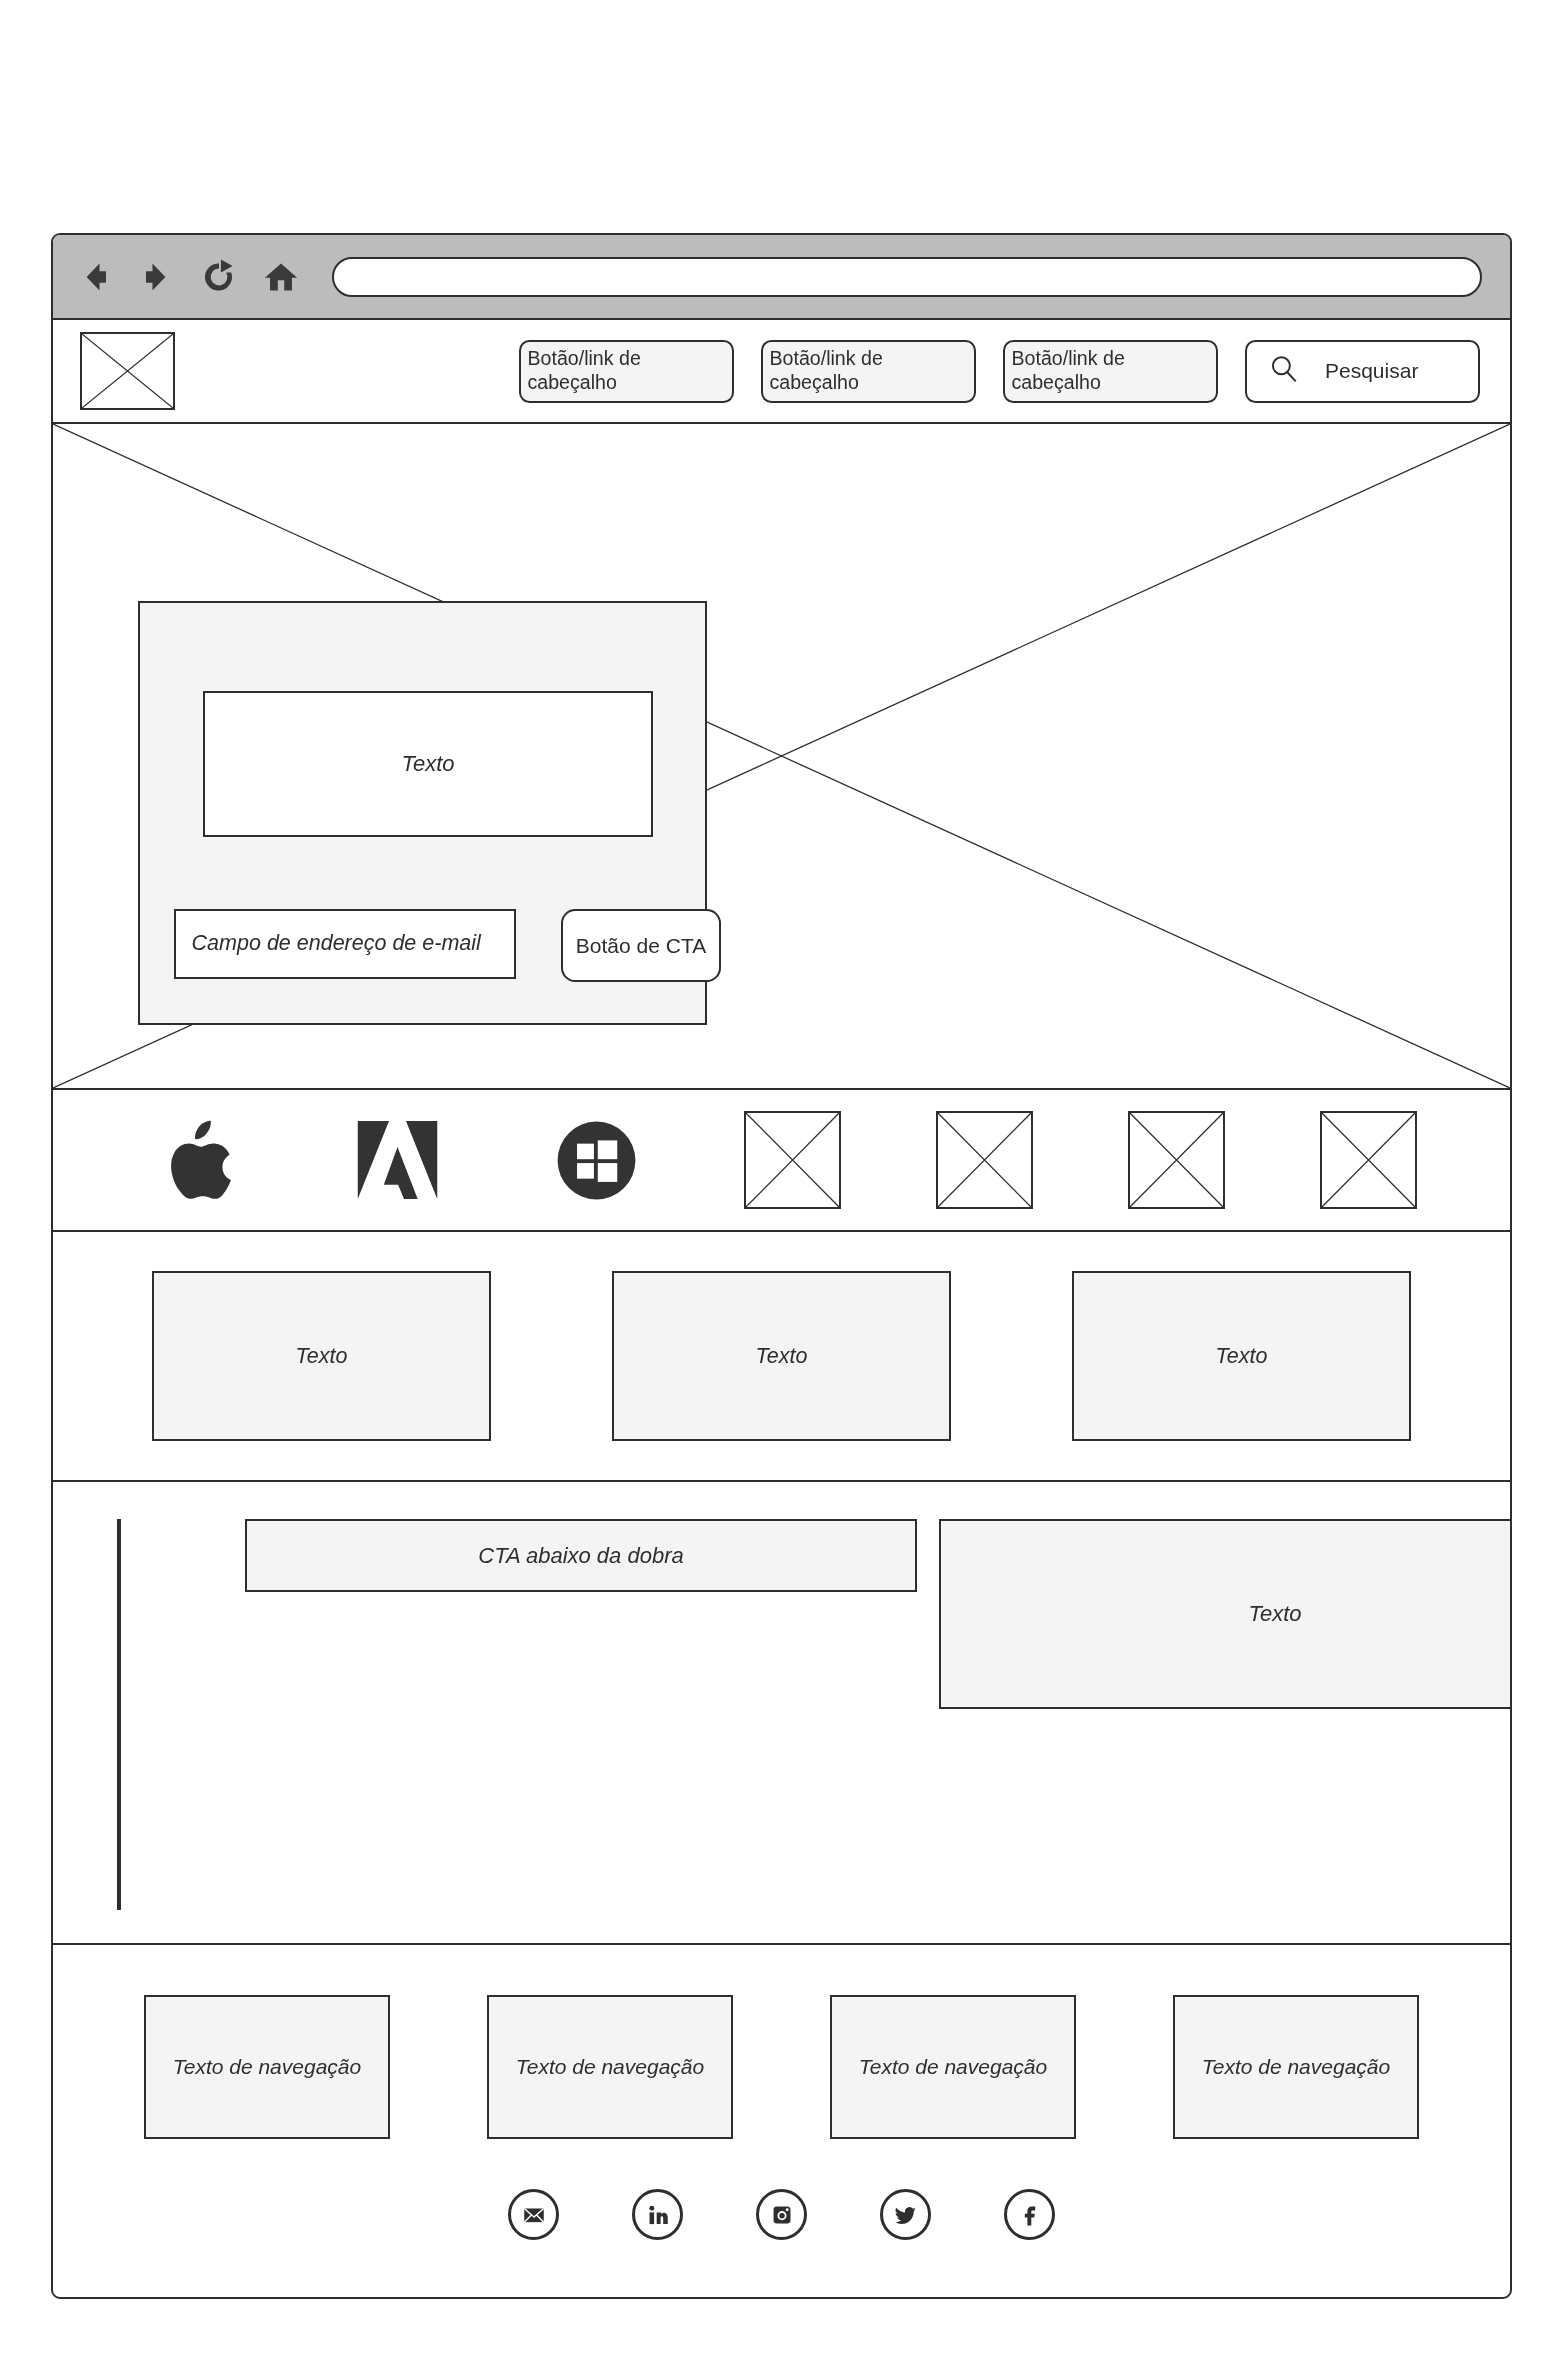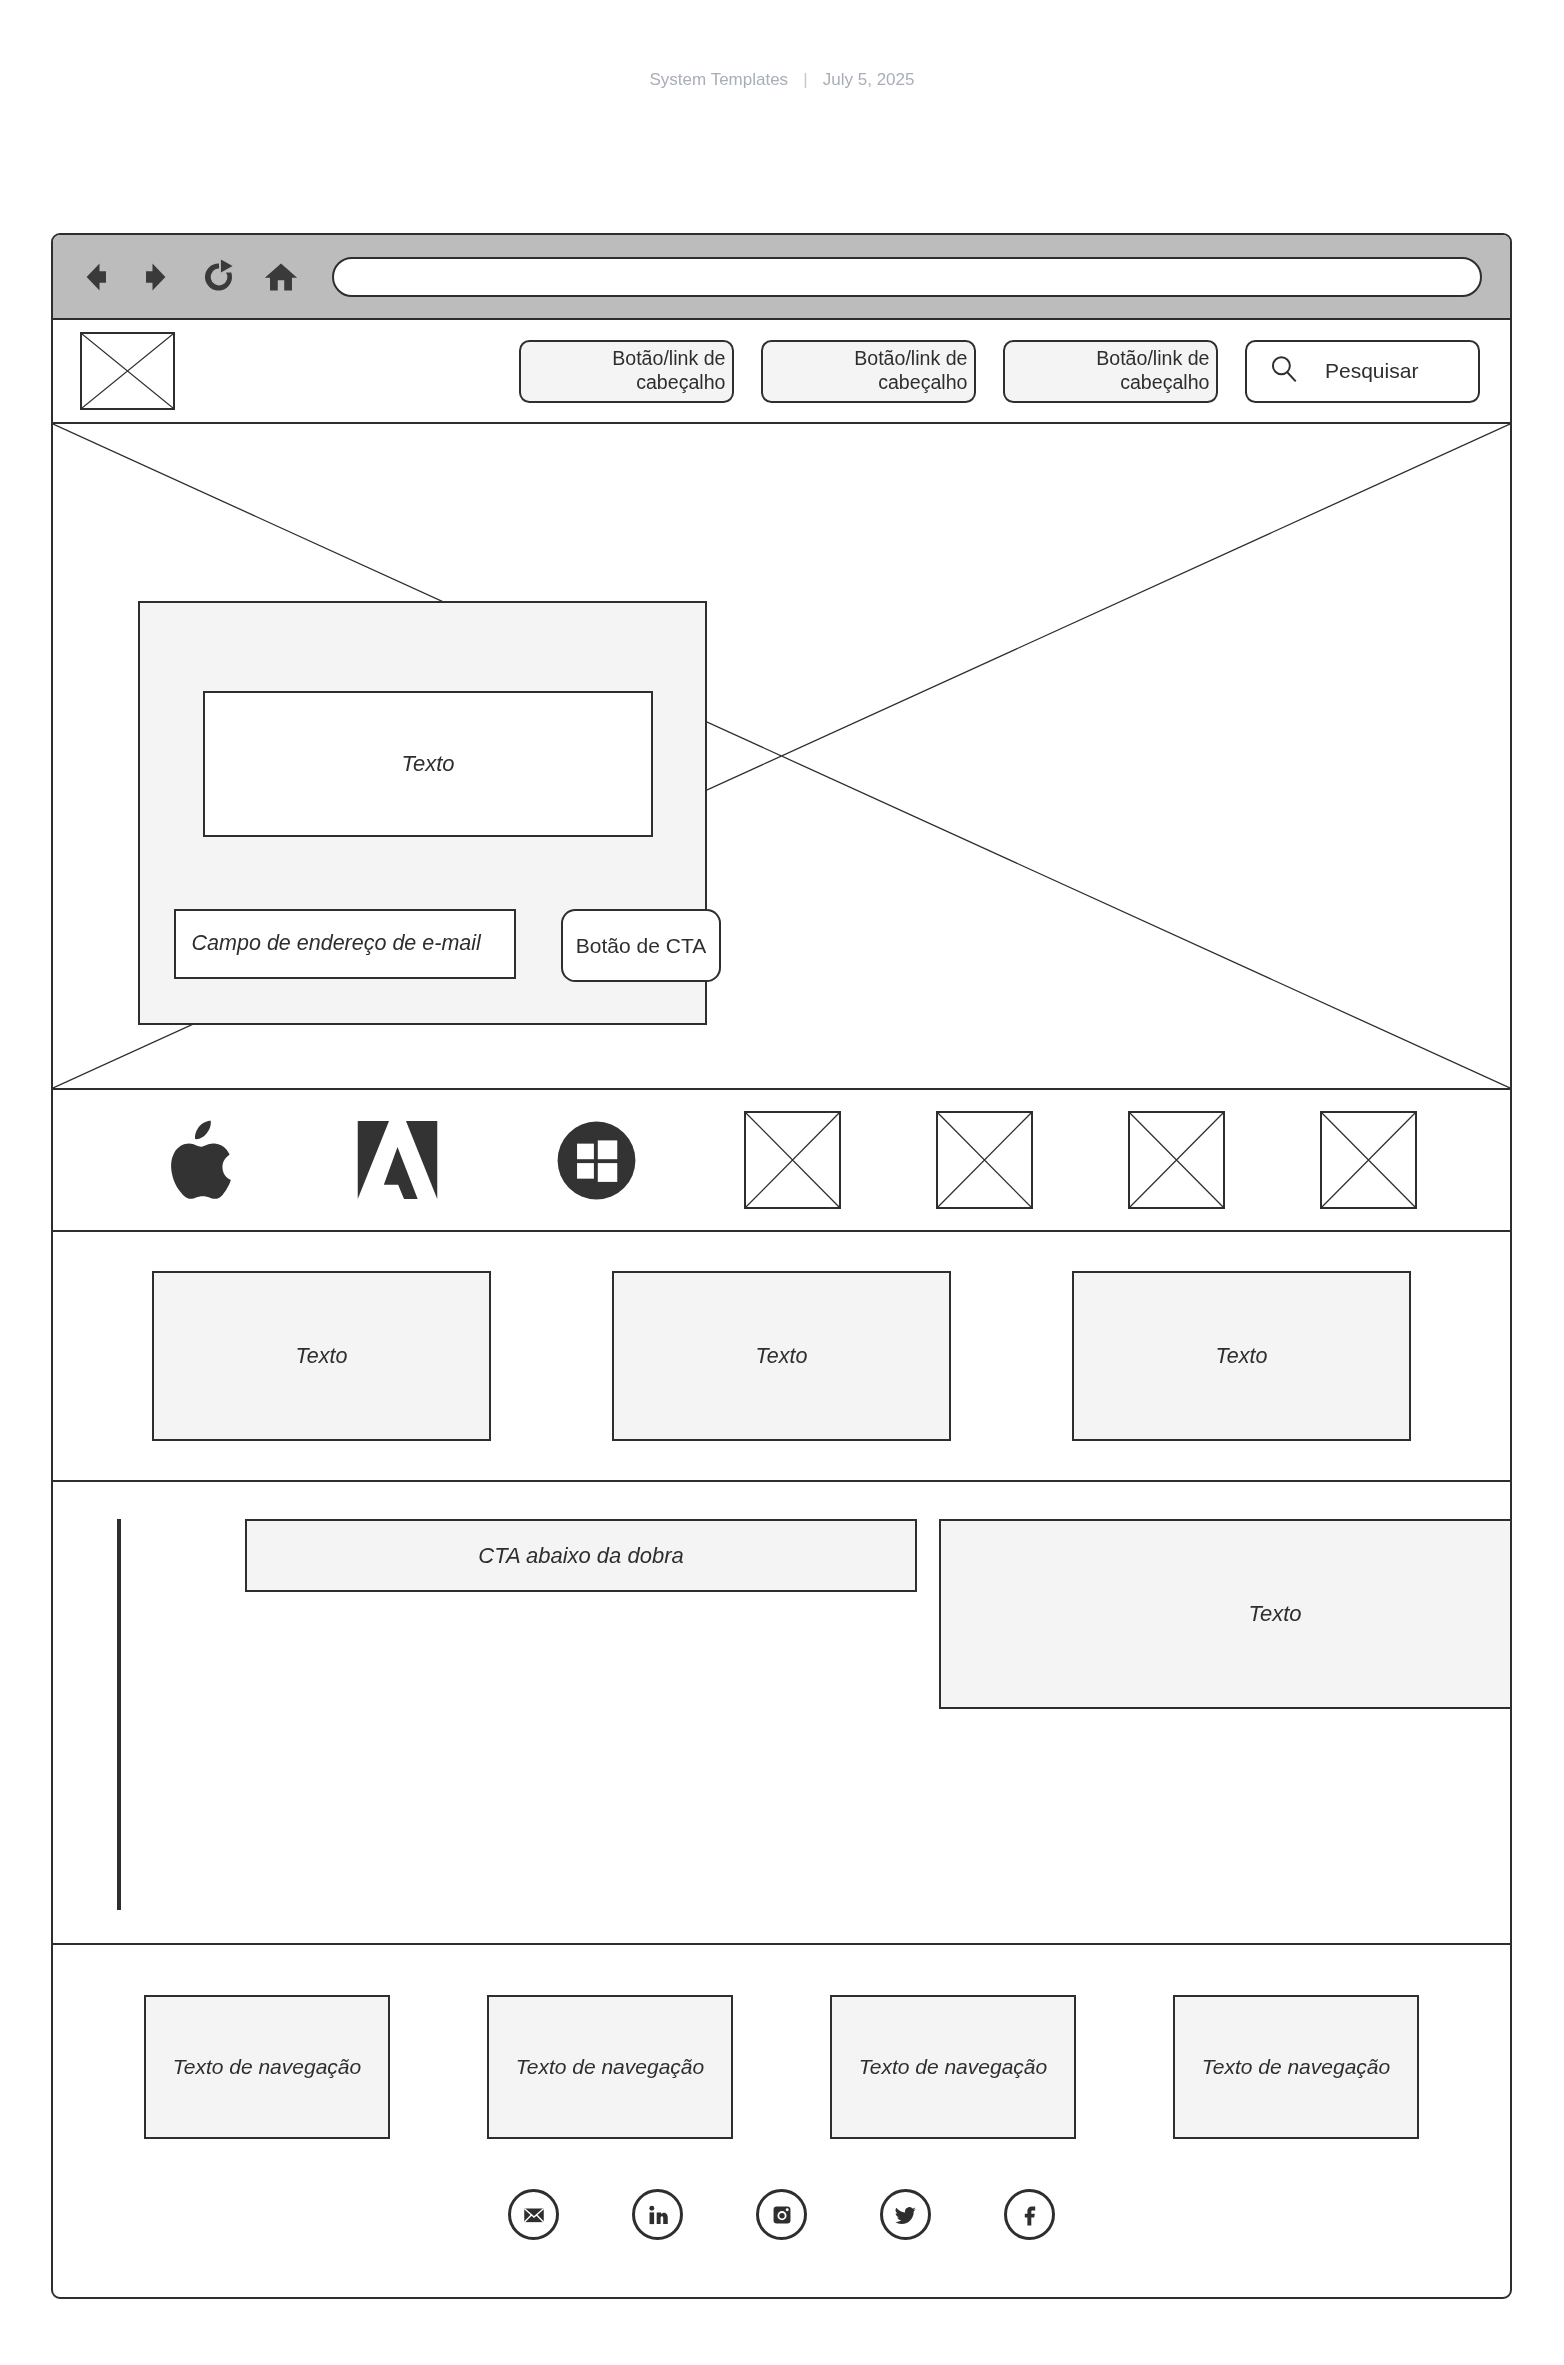--- a/index.html
+++ b/index.html
@@ -87,21 +87,21 @@
   }
   .hdr-btn {
     width: 215px;
     height: 63px;
     background: #f4f4f4;
     border: 2px solid #2e2e2e;
     border-radius: 10.4px;
     display: flex;
     align-items: center;
     justify-content: center;
-    text-align: right;
+    text-align: left;
     font-size: 19.6px;
     color: #2e2e2e;
     line-height: 1.22;
     padding: 0 6.5px;
   }
   .search-btn {
     width: 235px;
     height: 63px;
     background: #ffffff;
     border: 2px solid #2e2e2e;
@@ -302,25 +302,20 @@
     border-radius: 50%;
     display: flex; align-items: center; justify-content: center;
     background: #ffffff;
   }
   .soc svg { width: 26px; height: 26px; display: block; }
 </style>
 </head>
 <body>
 
 <div class="doc-header">
-  <div class="doc-sub">
-    <span>System Templates</span>
-    <span class="sep">|</span>
-    <span>July 5, 2025</span>
-  </div>
 </div>
 
 <div class="browser">
 
   <div class="chrome-bar">
     <span class="nav-ico">
       <svg viewBox="0 0 62 62">
           <path d="M38 10 L18 31 L38 52 L38 40 L48 40 L48 22 L38 22 Z" fill="#3a3a3a"></path>
         </svg>
     </span>

